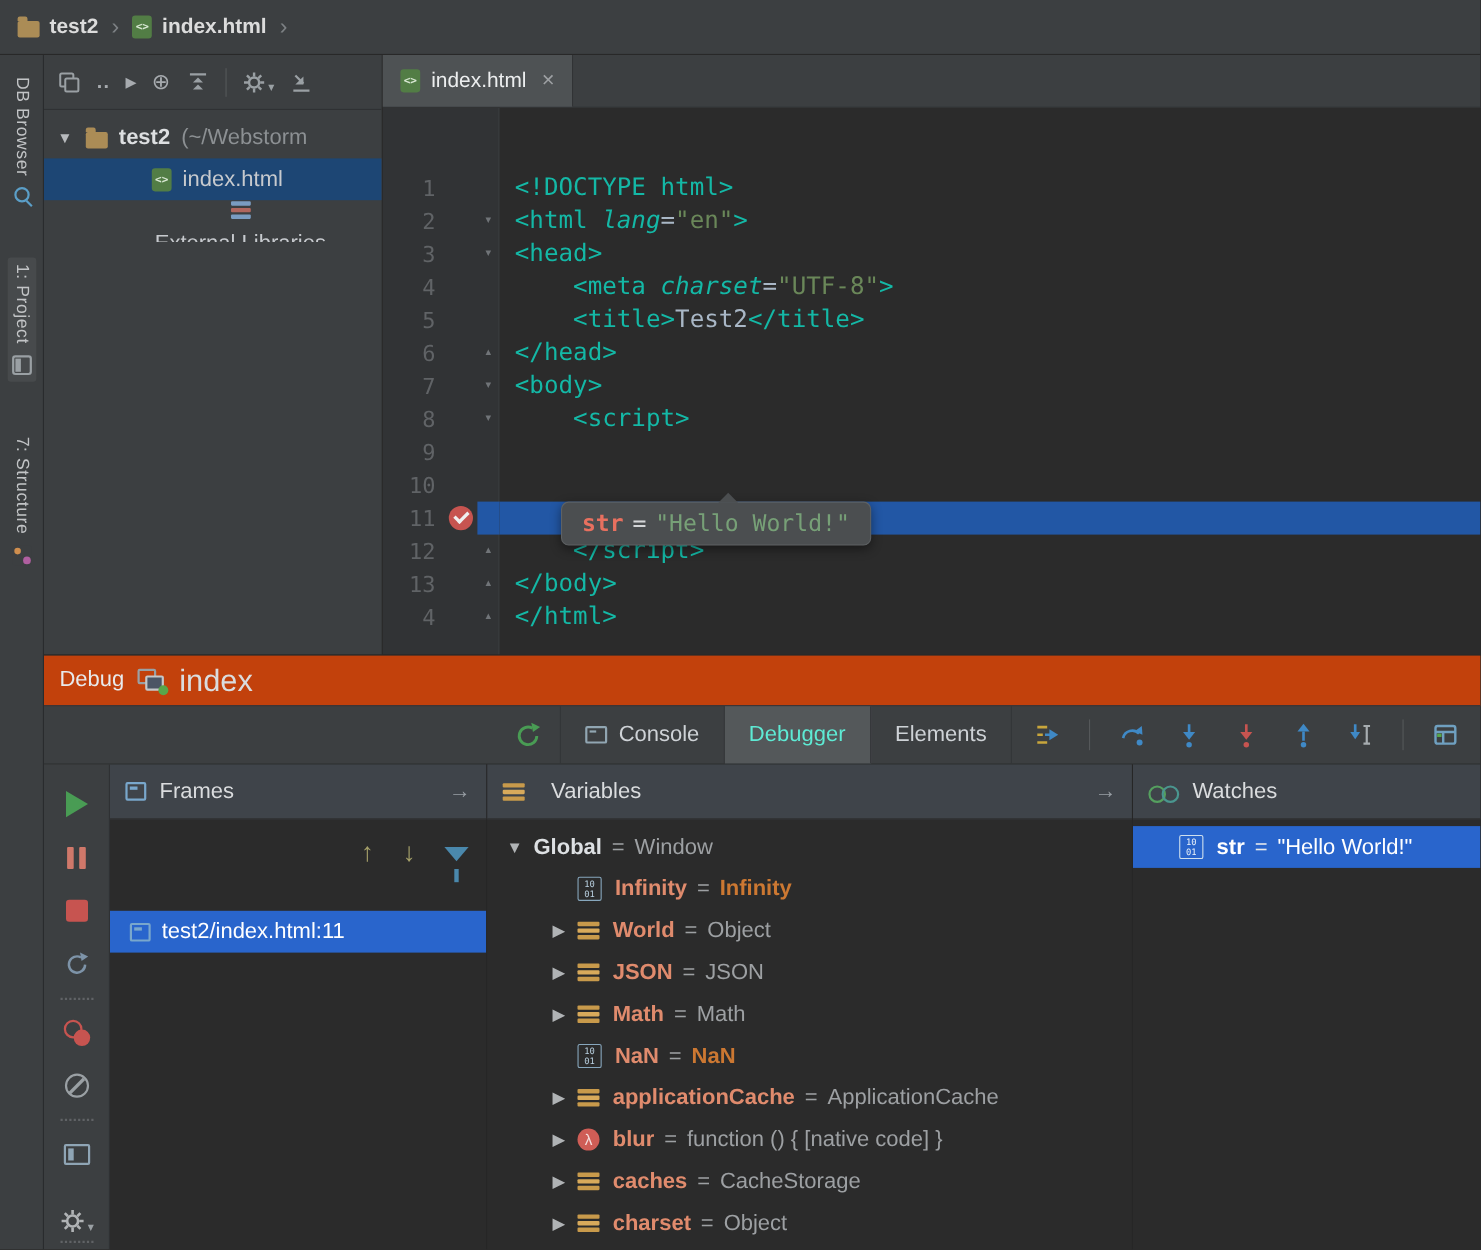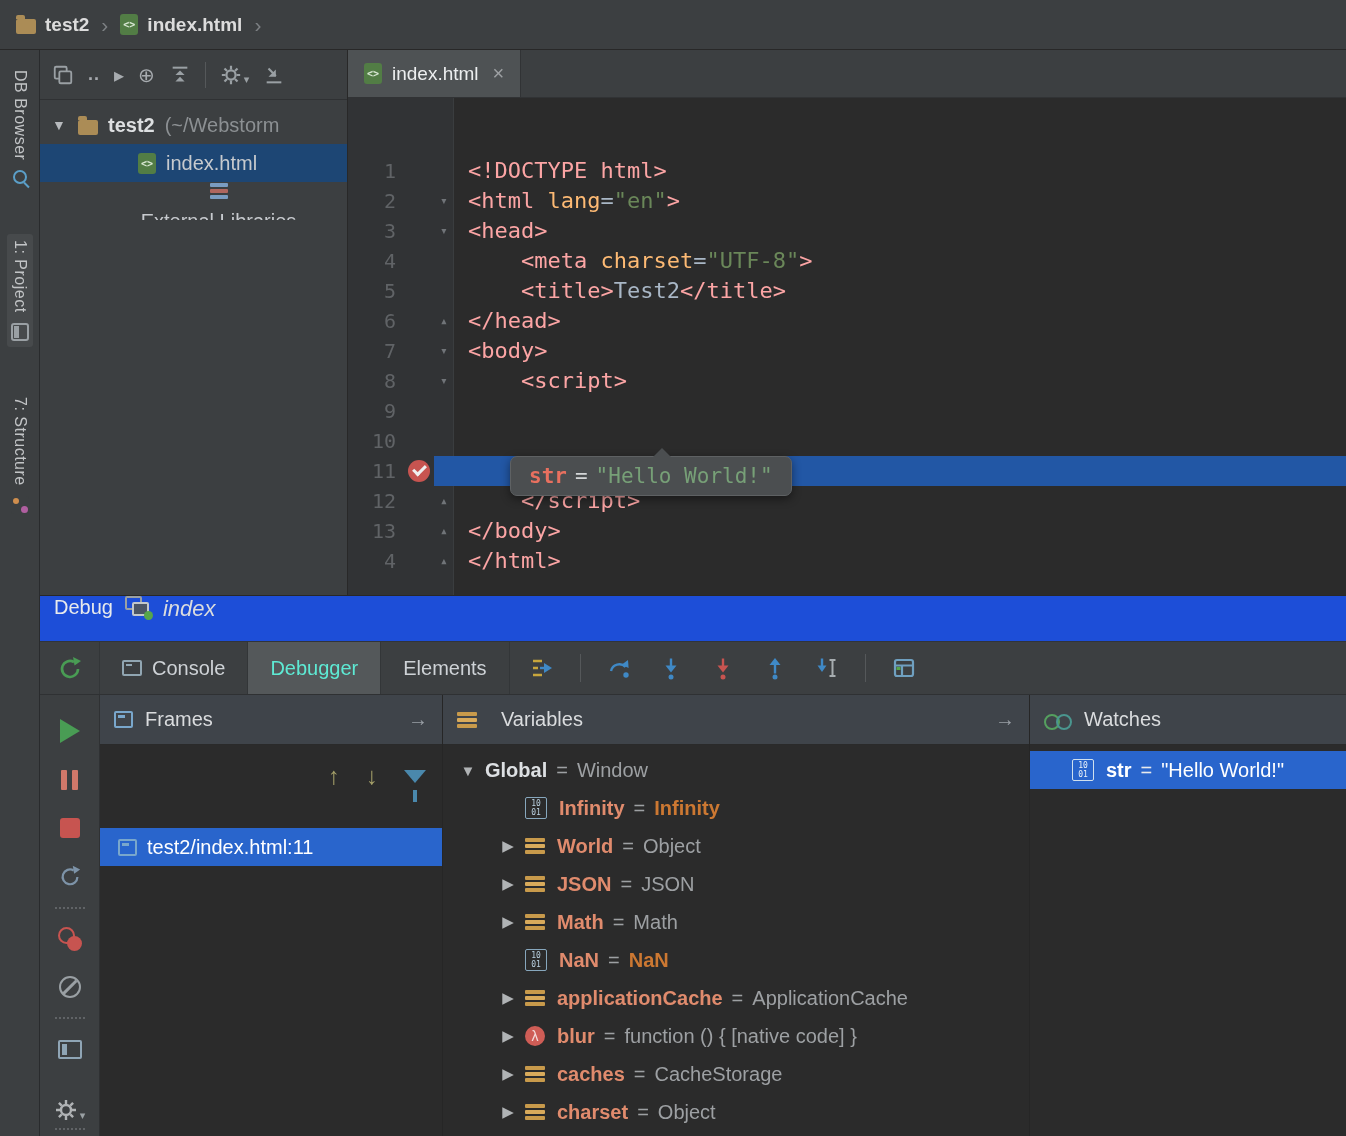--- a/index.html
+++ b/index.html
@@ -69,46 +69,46 @@
   .editor-body { flex:1; position:relative; overflow:hidden; font-family:"DejaVu Sans Mono",monospace; font-size:22px; }
   .gutter-strip { position:absolute; left:0; top:0; bottom:0; width:106px; background:#313335; border-right:1px solid #3a3d3f; }
   .lines { position:relative; padding-top:58px; }
   .code-line { display:flex; height:30px; line-height:30px; }
   .gutter { flex:0 0 106px; display:flex; }
   .lnum { width:56px; text-align:right; padding-right:8px; color:#606366; font-size:20px; }
   .bpcol { width:30px; display:flex; align-items:center; justify-content:center; }
   .foldcol { width:20px; text-align:center; color:#707478; font-size:13px; }
   .lcode { flex:1; white-space:pre; color:#a9b7c6; padding-left:14px; }
   .code-line.exec .lcode, .code-line.exec .foldcol { background:#2257a5; }
-  .tok-tag { color:#fca5a5; }
-  .tok-attr { color:#fdba74; }
+  .tok-tag { color:#14b8a6; }
+  .tok-attr { color:#14b8a6;font-style:italic; }
   .tok-string { color:#6a8759; }
   .tok-keyword { color:#cc7832; font-weight:bold; }
   .tok-plain { color:#a9b7c6; }
   .bp-icon { width:22px; height:22px; border-radius:50%; background:#c75450; position:relative; }
   .bp-icon::after { content:''; position:absolute; left:5px; top:5px; width:10px; height:5px;
                     border-left:3px solid #efefef; border-bottom:3px solid #efefef; transform:rotate(-45deg); }
 
   .debug-tooltip { position:absolute; left:162px; top:358px; z-index:5; background:#4b4e50; border:1px solid #5e6163;
                    border-radius:7px; padding:7px 18px; font-size:21px; box-shadow:0 3px 10px rgba(0,0,0,0.45); white-space:nowrap; }
   .debug-tooltip::before { content:''; position:absolute; left:142px; top:-9px; border:9px solid transparent; border-top:none; border-bottom:9px solid #4b4e50; }
   .tt-name { color:#e8705f; font-weight:bold; }
   .tt-eq { color:#d4d6d8; padding:0 8px; }
   .tt-value { color:#77a077; }
 
   
   .debug { flex:1; display:flex; flex-direction:column; min-height:0; border-top:1px solid #282828; }
-  .debug-header { flex:0 0 46px; background:#1d4ed8; border-bottom:1px solid #30343a; display:flex; gap:12px; padding:0 14px; font-size:20px; color:#e8eaec; }
+  .debug-header { flex:0 0 46px; background:#c2410c; border-bottom:1px solid #30343a; display:flex; align-items:center; gap:12px; padding:0 14px; font-size:20px; color:#e8eaec; }
   .dh-icon { position:relative; width:26px; height:22px; flex:0 0 26px; }
   .dh-back { position:absolute; left:0; top:0; width:17px; height:14px; border:2px solid #9aa0a4; border-radius:2px; }
   .dh-front { position:absolute; right:2px; bottom:2px; width:17px; height:14px; border:2px solid #c3c7ca; background:#4b5565; border-radius:2px; }
   .dh-dot { position:absolute; right:-2px; bottom:-2px; width:9px; height:9px; border-radius:50%; background:#57a64a; }
-  .debug-session { font-size:22px; color:#dadcde;font-style:italic; }
-
-  .debug-toolbar { flex:0 0 53px; background:#3c3f41; border-bottom:1px solid #2f3133; display:flex; align-items:stretch; }
+  .debug-session { font-size:28px; color:#dadcde; }
+
+  .debug-toolbar { flex:0 0 53px; background:#3c3f41; border-bottom:1px solid #2f3133; display:flex; align-items:stretch;justify-content:flex-end; }
   .dt-left { flex:0 0 60px; display:flex; align-items:center; justify-content:center; border-right:1px solid #333638; }
   .dtab { display:flex; align-items:center; gap:10px; padding:0 22px; font-size:20px; color:#ced2d6; border-right:1px solid #333638; cursor:default; }
   .dtab.active { background:#54585a; color:#5eead4; }
   .console-icon { width:20px; height:16px; border:2px solid #91a6b2; border-radius:2px; position:relative; }
   .console-icon::after { content:''; position:absolute; left:2px; top:2px; width:6px; height:2px; background:#91a6b2; }
   .dt-icons { display:flex; align-items:center; gap:16px; padding:0 14px; }
   .dt-sep { width:1px; height:28px; background:#55585a; align-self:center; margin:0 4px; }
   .dticon { width:36px; height:36px; display:flex; align-items:center; justify-content:center; cursor:default; }
 
   .debug-main { flex:1; display:flex; min-height:0; }

